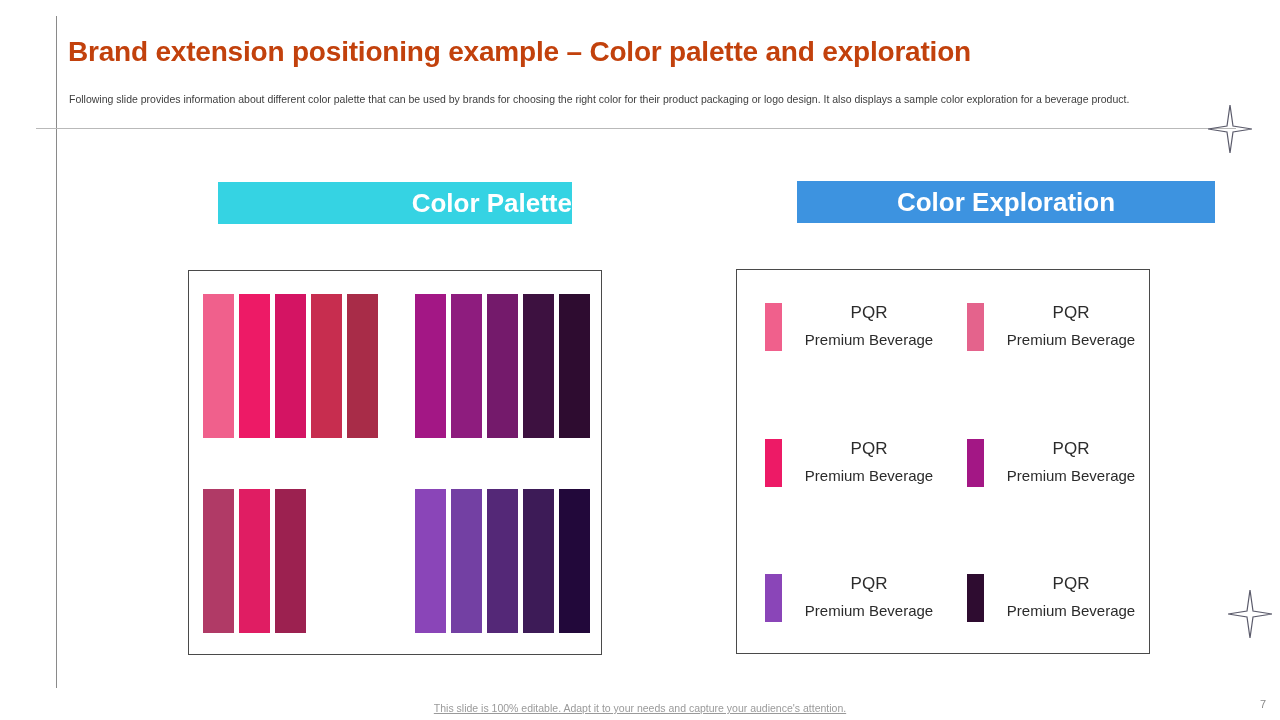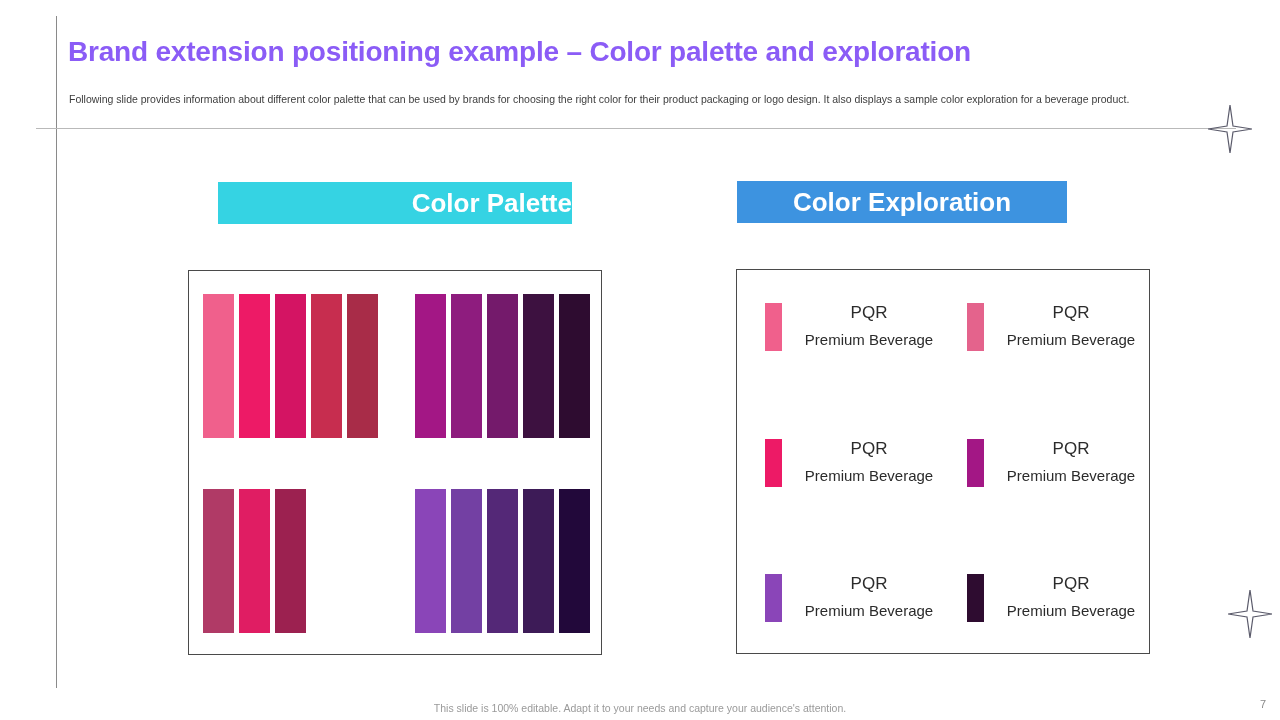--- a/index.html
+++ b/index.html
@@ -30,21 +30,21 @@
     height: 672px;
     background: #8a8a8a;
   }
   .title {
     position: absolute;
     left: 68px;
     top: 36px;
     width: 1120px;
     font-size: 28px;
     font-weight: bold;
-    color: #8b5cf6;
+    color: #c2410c;
     letter-spacing: -0.2px;
     white-space: nowrap;
   }
   .subtitle {
     position: absolute;
     left: 69px;
     top: 92px;
     width: 1090px;
     font-size: 10.5px;
     line-height: 15px;
@@ -77,23 +77,23 @@
     font-weight: bold;
   }
   #banner-palette {
     left: 218px;
     top: 182px;
     width: 354px;
     background: #35d3e3;
     justify-content: flex-end;
   }
   #banner-exploration {
-    left: 737px;
+    left: 797px;
     top: 181px;
-    width: 330px;
+    width: 418px;
     background: #3d93e0;
   }
 
   
   .panel {
     position: absolute;
     background: #ffffff;
     border: 1px solid #4a4a4a;
   }
   #palette-panel {
@@ -157,20 +157,21 @@
   }
 
   .footer-note {
     position: absolute;
     left: 0;
     top: 702px;
     width: 1280px;
     text-align: center;
     font-size: 10.5px;
     color: #9a9a9a;
+    text-decoration: underline;
   }
   .page-number {
     position: absolute;
     right: 14px;
     top: 698px;
     font-size: 11px;
     color: #8a8a8a;
   }
 </style>
 </head>

